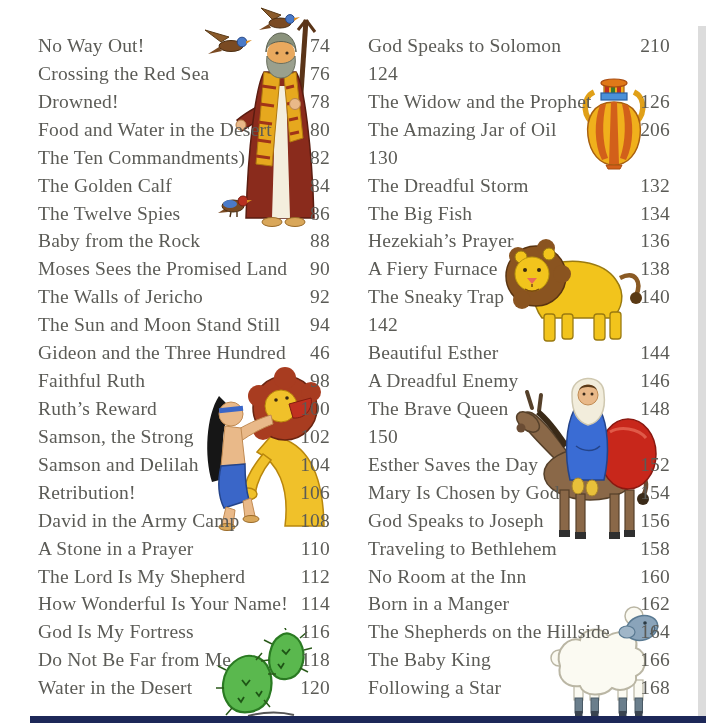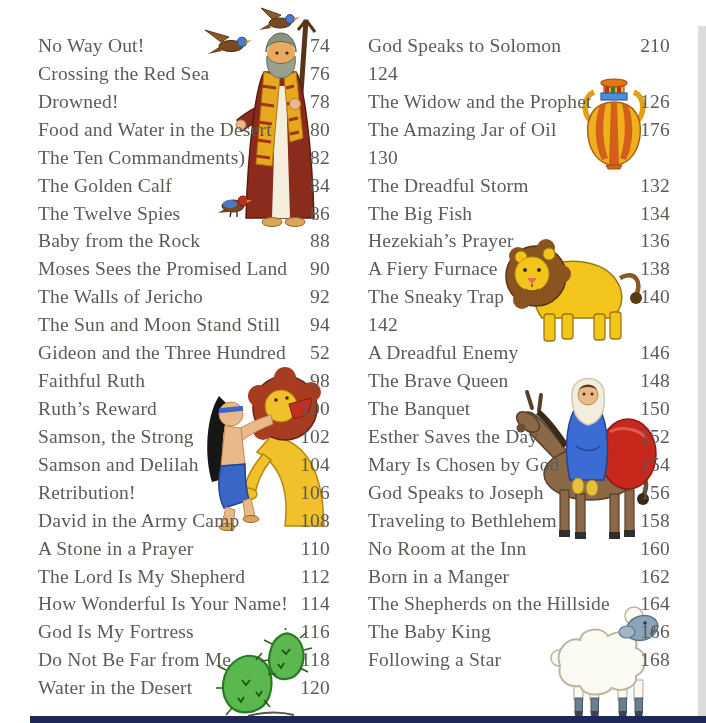--- a/index.html
+++ b/index.html
@@ -77,21 +77,21 @@
         <span class="pagenum">92</span>
       </div>
 
       <div class="row">
         <span class="title">The Sun and Moon Stand Still</span>
         <span class="pagenum">94</span>
       </div>
 
       <div class="row">
         <span class="title">Gideon and the Three Hundred</span>
-        <span class="pagenum">52</span>
+        <span class="pagenum">46</span>
       </div>
 
       <div class="row">
         <span class="title">Faithful Ruth</span>
         <span class="pagenum">98</span>
       </div>
 
       <div class="row">
         <span class="title">Ruth’s Reward</span>
         <span class="pagenum">100</span>
@@ -159,21 +159,21 @@
         <span class="pagenum">124</span>
       </div>
 
       <div class="row">
         <span class="title">The Widow and the Prophet</span>
         <span class="pagenum">126</span>
       </div>
 
       <div class="row">
         <span class="title">The Amazing Jar of Oil</span>
-        <span class="pagenum">176</span>
+        <span class="pagenum">206</span>
       </div>
 
       <div class="row">
         <span class="pagenum">130</span>
       </div>
 
       <div class="row">
         <span class="title">The Dreadful Storm</span>
         <span class="pagenum">132</span>
       </div>
@@ -195,33 +195,36 @@
 
       <div class="row">
         <span class="title">The Sneaky Trap</span>
         <span class="pagenum">140</span>
       </div>
 
       <div class="row">
         <span class="pagenum">142</span>
       </div>
 
+      <div class="row">
+        <span class="title">Beautiful Esther</span>
+        <span class="pagenum">144</span>
+      </div>
 
       <div class="row">
         <span class="title">A Dreadful Enemy</span>
         <span class="pagenum">146</span>
       </div>
 
       <div class="row">
         <span class="title">The Brave Queen</span>
         <span class="pagenum">148</span>
       </div>
 
       <div class="row">
-        <span class="title">The Banquet</span>
         <span class="pagenum">150</span>
       </div>
 
       <div class="row">
         <span class="title">Esther Saves the Day</span>
         <span class="pagenum">152</span>
       </div>
 
       <div class="row">
         <span class="title">Mary Is Chosen by God</span>

